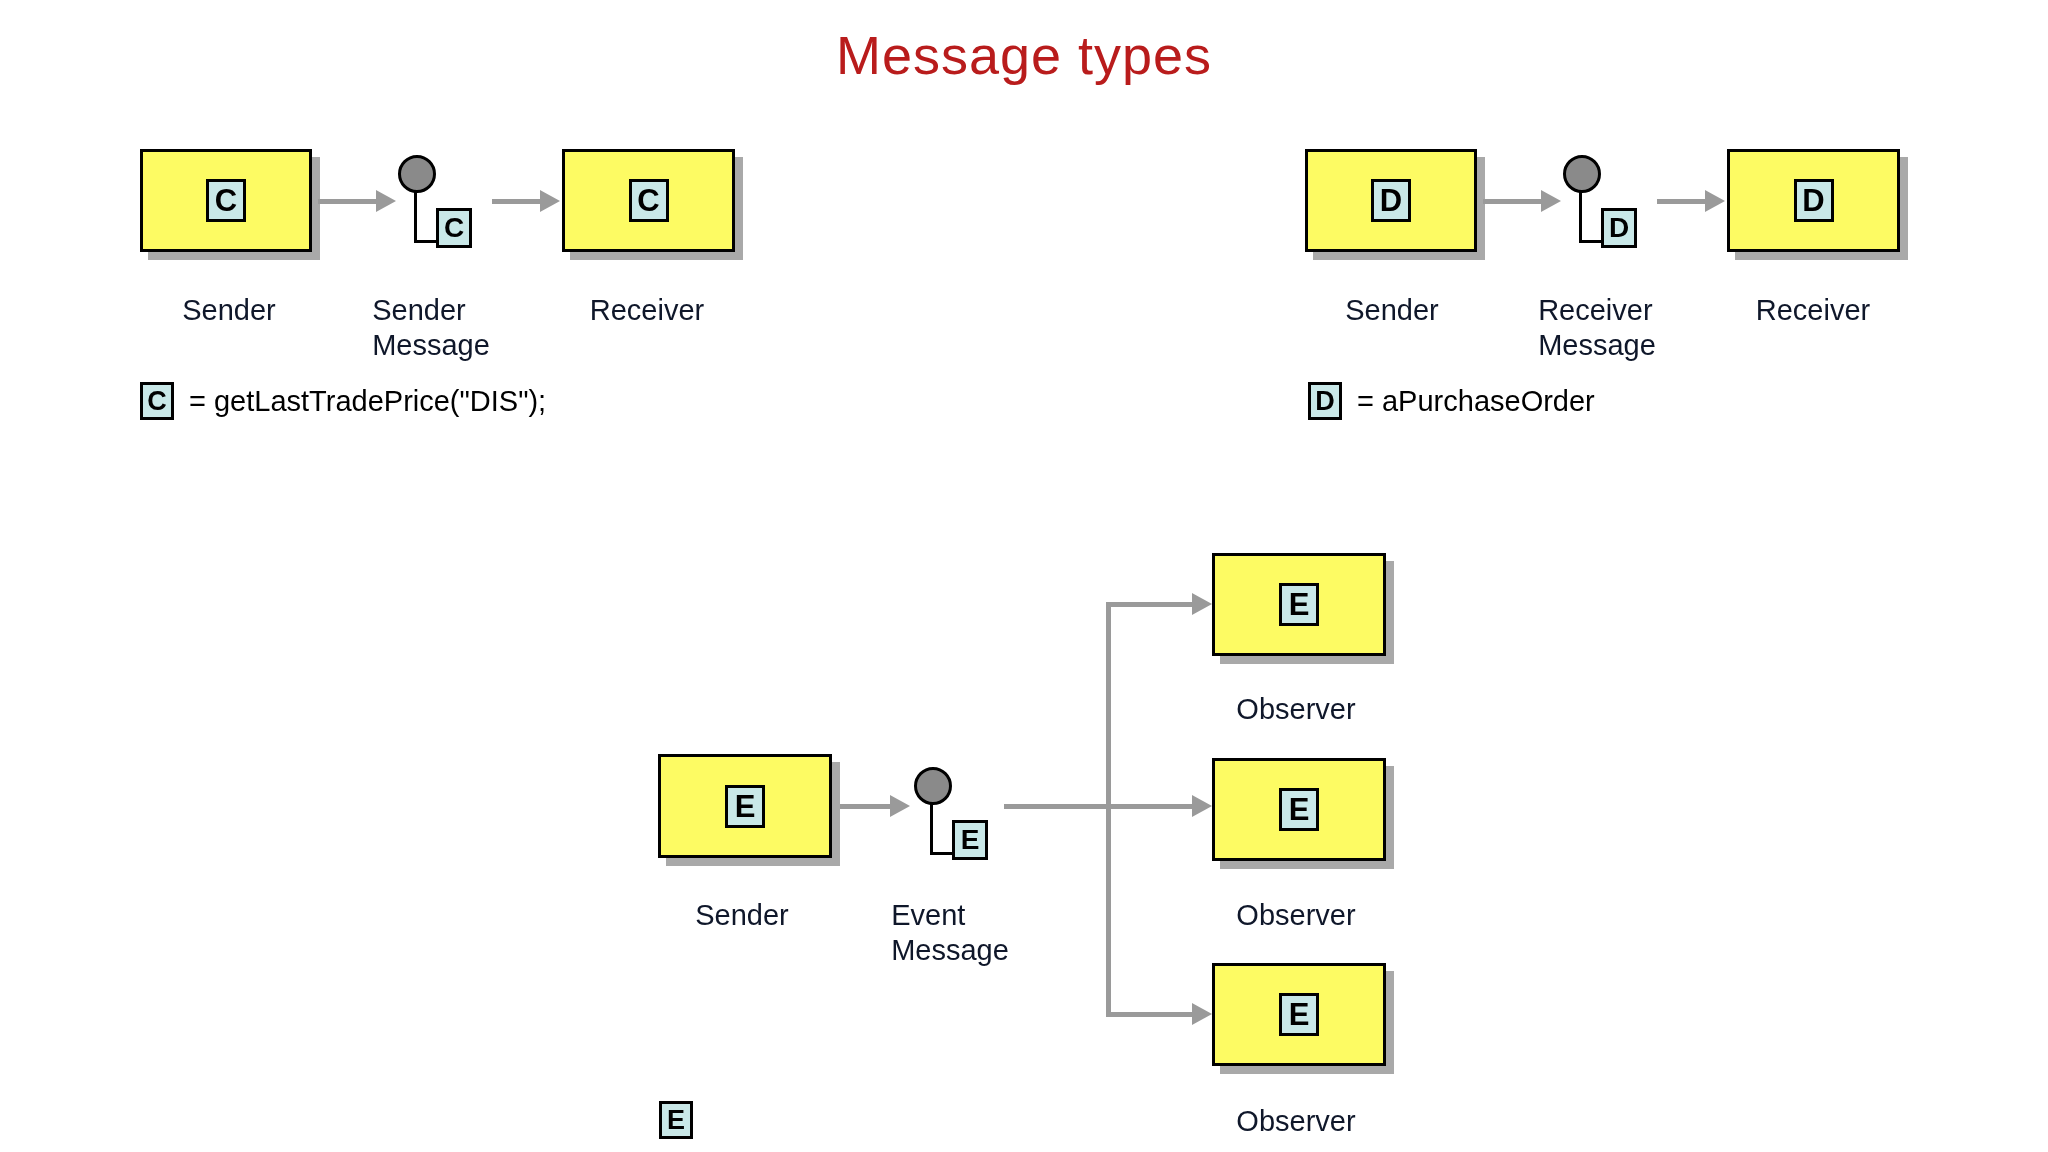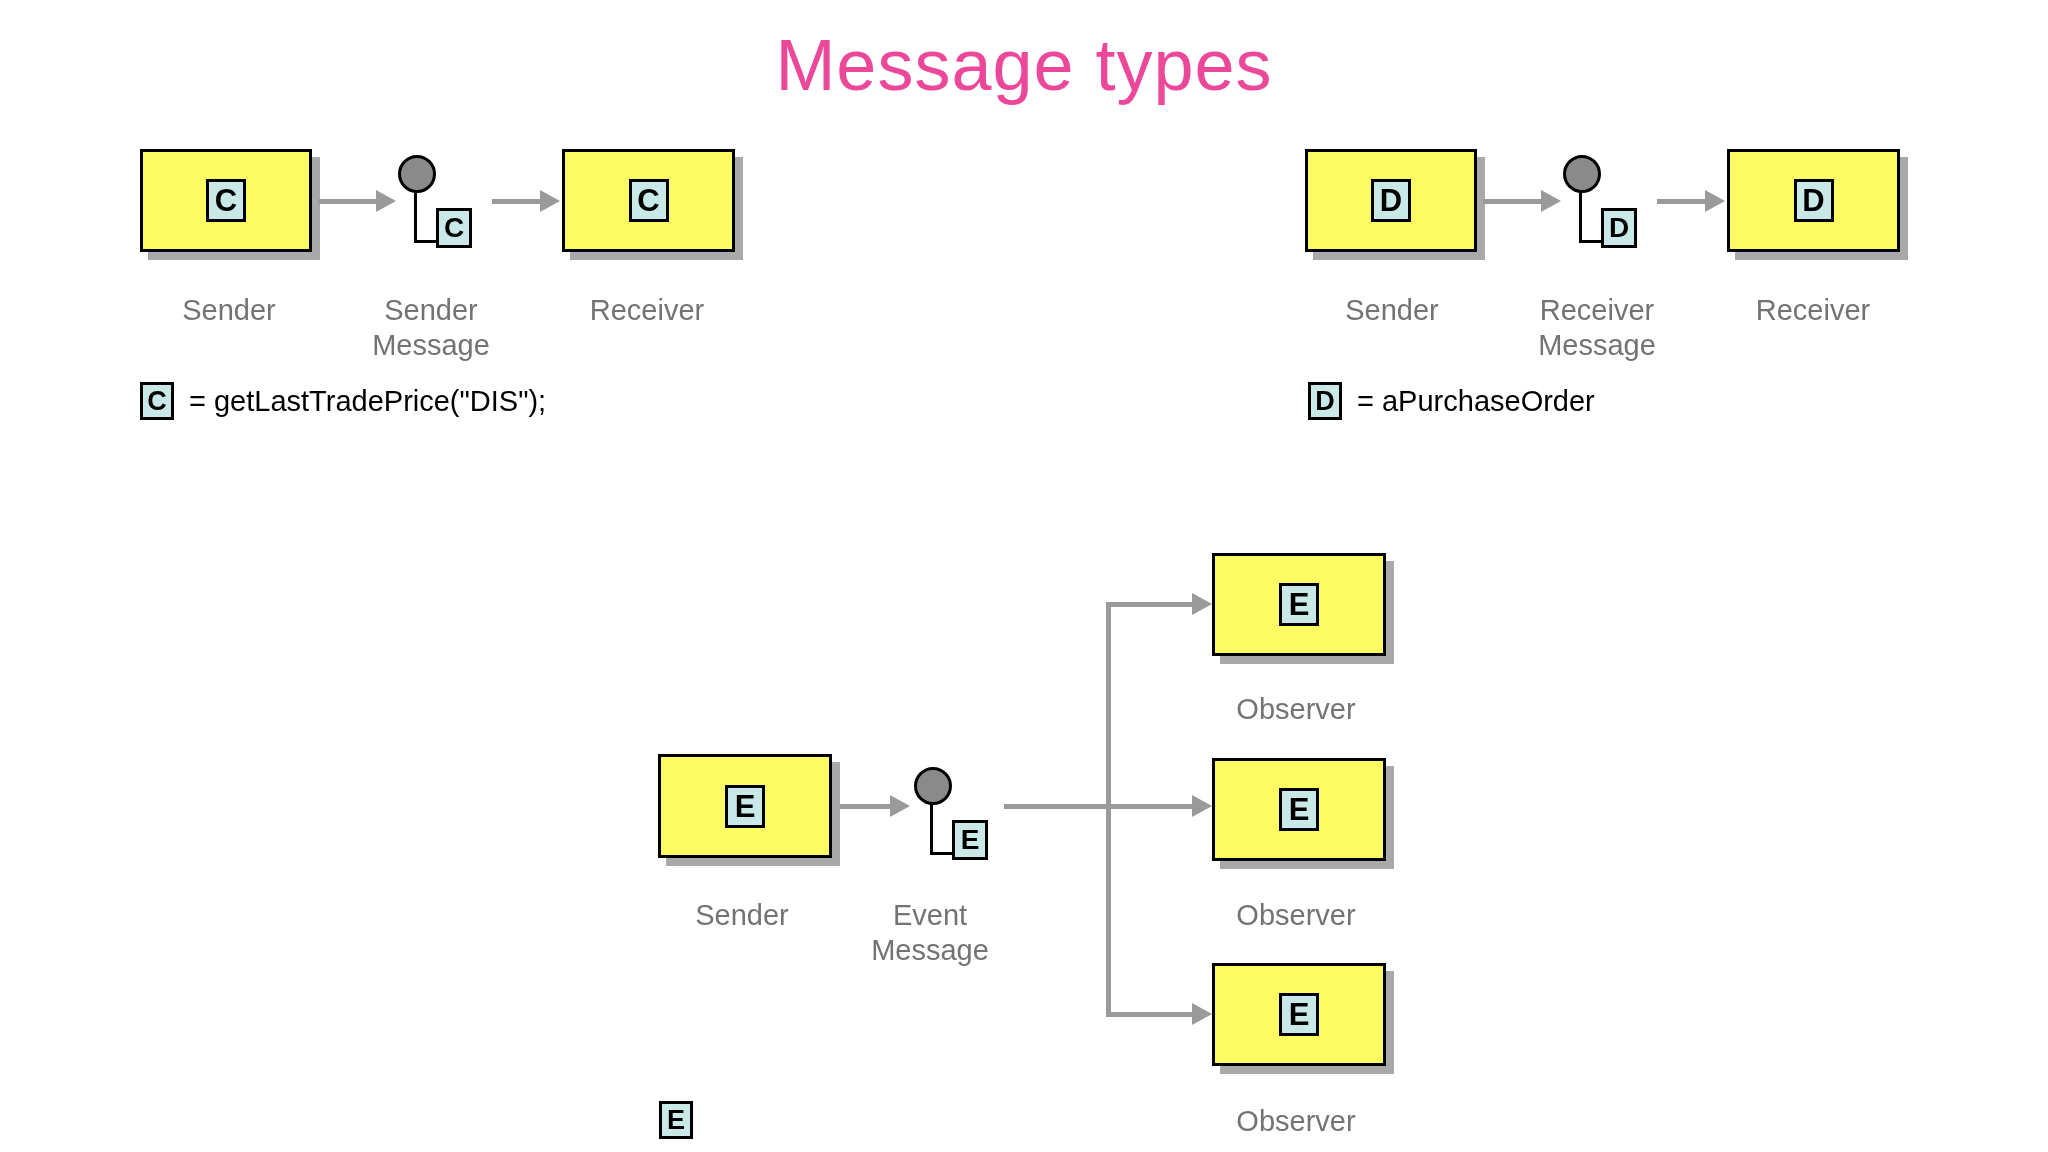--- a/index.html
+++ b/index.html
@@ -3,21 +3,21 @@
 <meta charset="utf-8">
 <style>
   * { margin:0; padding:0; box-sizing:border-box; }
   html,body { background:#fff; }
   .stage {
     position:relative; width:2048px; height:1152px; background:#fff;
     font-family:"Liberation Sans", sans-serif; color:#000; overflow:hidden;
   }
   .title {
     position:absolute; top:24px; left:50%; transform:translateX(-50%);
-    font-size:72px; font-weight:300; letter-spacing:1px; color:#ec4899;
+    font-size:54px; font-weight:300; letter-spacing:1px; color:#b91c1c;
     white-space:nowrap;
   }
   
   .ebox {
     position:absolute; background:var(--box-yellow,#FDFB63);
     border:3px solid #000; box-shadow:8px 8px 0 var(--shadow-gray,#A9A9A9);
     display:flex; align-items:center; justify-content:center;
   }
   
   .lsq {
@@ -40,22 +40,22 @@
   .msgicon { position:absolute; width:80px; height:100px; }
   .msgicon .circle {
     position:absolute; left:0; top:0; width:38px; height:38px; border-radius:50%;
     background:var(--circle-gray,#8A8A8A); border:3px solid #000;
   }
   .msgicon .stem-v { position:absolute; left:16px; top:36px; width:3px; height:52px; background:#000; }
   .msgicon .stem-h { position:absolute; left:16px; top:85px; width:24px; height:3px; background:#000; }
   .msgicon .lsq-small { left:38px; top:53px; }
   
   .label {
-    position:absolute; transform:translateX(-50%); text-align:center;
-    font-size:29px; line-height:35px; white-space:nowrap; color:#737373;
+    position:absolute; transform:translateX(-50%); text-align:left;
+    font-size:29px; line-height:35px; white-space:nowrap; color:#0f172a;
   }
   
   .legend {
     position:absolute; display:flex; align-items:center; gap:15px;
     font-size:29px; white-space:nowrap; color:#000;
   }
 </style>
 </head>
 <body>
 
@@ -194,21 +194,21 @@
           <span>E</span>
         </span>
     </div>
     <div class="ebox" style="left:1212px;top:963px;width:174px;height:103px">
       <span class="lsq">
           <span>E</span>
         </span>
     </div>
 
     <div class="label" style="left:742px;top:898px">Sender</div>
-    <div class="label" style="left:930px;top:898px">
+    <div class="label" style="left:950px;top:898px">
       <span style="display:block">Event</span>
       <span style="display:block">Message</span>
     </div>
     <div class="label" style="left:1296px;top:692px">Observer</div>
     <div class="label" style="left:1296px;top:898px">Observer</div>
     <div class="label" style="left:1296px;top:1104px">Observer</div>
 
     <div class="legend" style="left:659px;top:1101px">
       <span class="lsq lsq-legend">
           <span>E</span>

